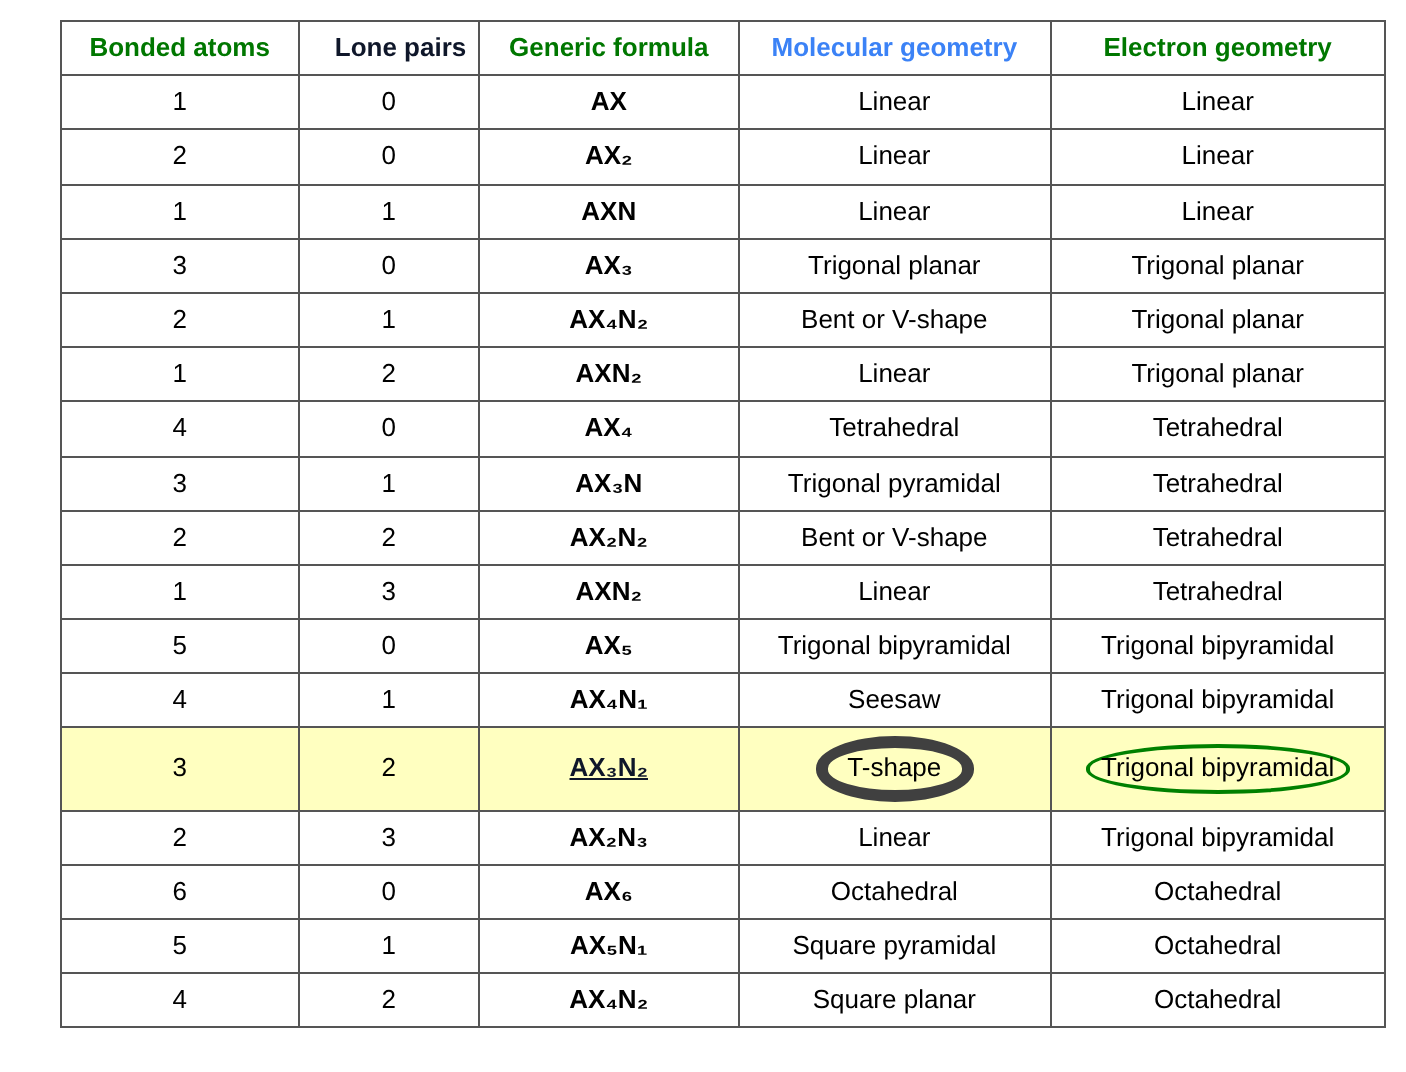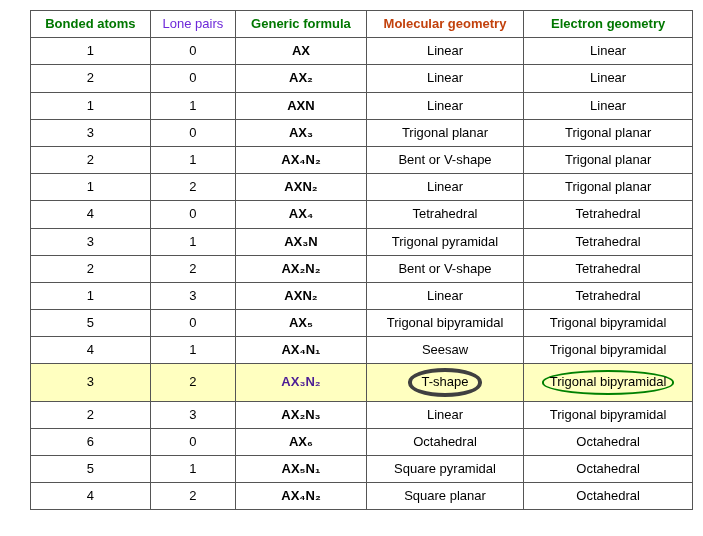--- a/index.html
+++ b/index.html
@@ -21,29 +21,29 @@
       border: 1px solid #555;
       text-align: center;
       padding: 4px 6px;
       line-height: 1.4;
     }
     th {
       font-weight: bold;
       font-size: 13px;
     }
     .col-bonded { color: #007700; font-weight: bold; }
-    .col-lone { color: #6d28d9; font-weight: normal; }
+    .col-lone { color: #0f172a; font-weight: bold; text-align: right; }
     .col-generic { color: #007700; font-weight: bold; }
-    .col-mol { color: #c2410c; font-weight: bold; }
+    .col-mol { color: #3b82f6; font-weight: bold; }
     .col-elec { color: #007700; font-weight: bold; }
     .formula { color: #000000; font-weight: bold; }
-    .underline-formula { color: #4c1d95; font-weight: bold; }
+    .underline-formula { color: #0f172a; font-weight: bold; text-decoration: underline; }
     .circle-tshape {
       display: inline-block;
-      border: 4px solid #404040;
+      border: 6px solid #404040;
       border-radius: 50%;
       padding: 1px 10px;
     }
     .circle-trig {
       display: inline-block;
       border: 2px solid #008000;
       border-radius: 50%;
       padding: 1px 6px;
     }
     td.highlight-row {

